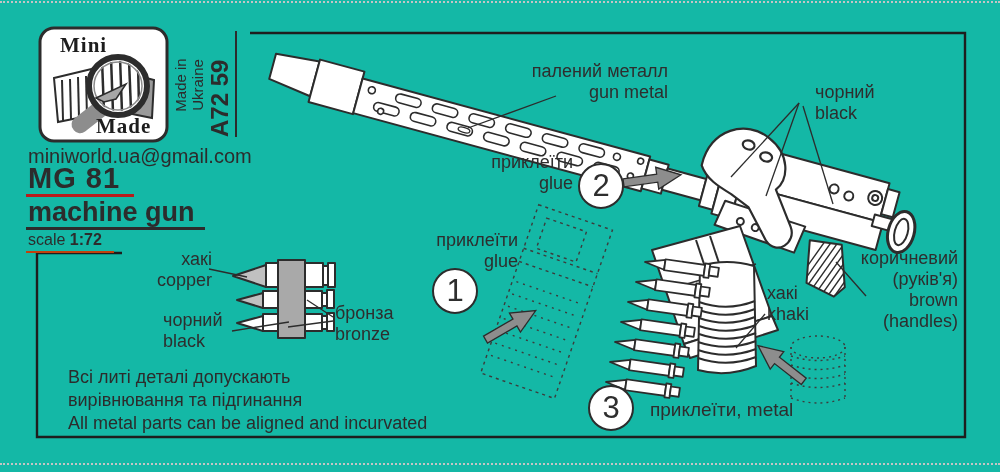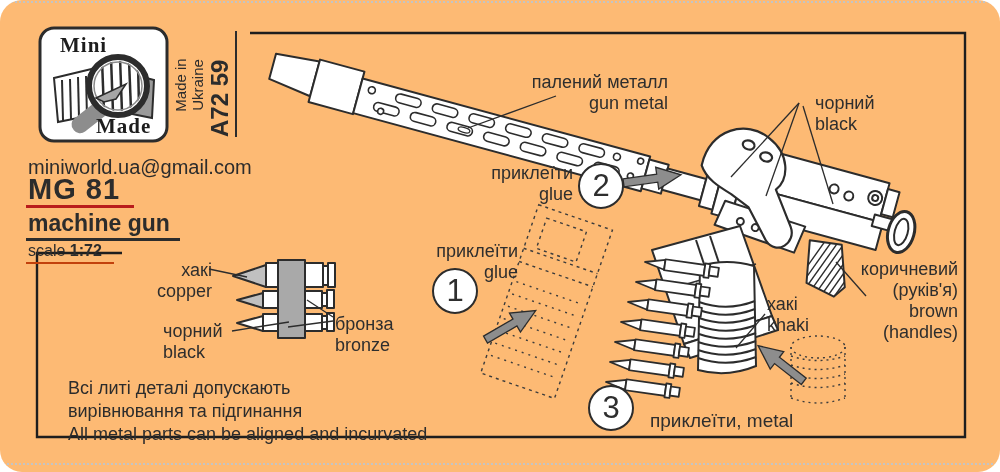--- a/index.html
+++ b/index.html
@@ -1,30 +1,30 @@
 <!DOCTYPE html>
 <html><head>
 <meta charset="utf-8">
 <style>
   html,body{margin:0;padding:0;background:#fff;}
-  #sheet{position:relative;width:1000px;height:472px;background:#fdba74;overflow:hidden;
-         font-family:"Liberation Sans", sans-serif;color:#2c2c2c;border-radius:22px;}
+  #sheet{position:relative;width:1000px;height:472px;background:#14b8a6;overflow:hidden;
+         font-family:"Liberation Sans", sans-serif;color:#2c2c2c;}
   #art{position:absolute;left:0;top:0;width:1000px;height:472px;}
   .perf{position:absolute;left:0;width:100%;border-top:2px dotted #c4c4c4;height:0;}
-  .abs{position:absolute;margin-top:11px;}
+  .abs{position:absolute;}
   .lbl{font-size:18px;line-height:21px;color:#2e2e2e;white-space:nowrap;}
   .r{text-align:right;}
   .stepcircle{position:absolute;width:42px;height:42px;border:2.5px solid #2c2c2c;border-radius:50%;
       background:#fff;display:flex;align-items:center;justify-content:center;
       font-size:31px;color:#2e2e2e;}
   .vtext{position:absolute;transform:rotate(-90deg);transform-origin:top left;white-space:nowrap;}
   #email{font-size:20px;}
   #title-main{font-size:29px;font-weight:bold;letter-spacing:1px;border-bottom:3px solid #b91c1c;
       padding:0 14px 1px 2px;display:inline-block;line-height:30px;}
-  #title-sub{font-size:23px;font-weight:bold;border-bottom:3px solid #2c2c2c;
+  #title-sub{font-size:27px;font-weight:bold;border-bottom:3px solid #2c2c2c;
       padding:0 10px 2px 2px;display:inline-block;line-height:26px;}
   #scaleline{font-size:16px;border-bottom:2px solid #c2410c;padding:0 12px 2px 2px;display:inline-block;}
   #scaleline b{font-weight:bold;}
   .logo-word{position:absolute;font-family:"Liberation Serif", serif;font-weight:bold;
       font-size:21px;letter-spacing:1px;color:#1d1d1d;}
   #code{font-size:24px;font-weight:bold;border-bottom:2.5px solid #2c2c2c;padding-bottom:1px;}
   #madein{font-size:15px;line-height:17px;text-align:center;}
   .note{font-size:18px;line-height:23px;white-space:nowrap;}
 </style>
 </head>

